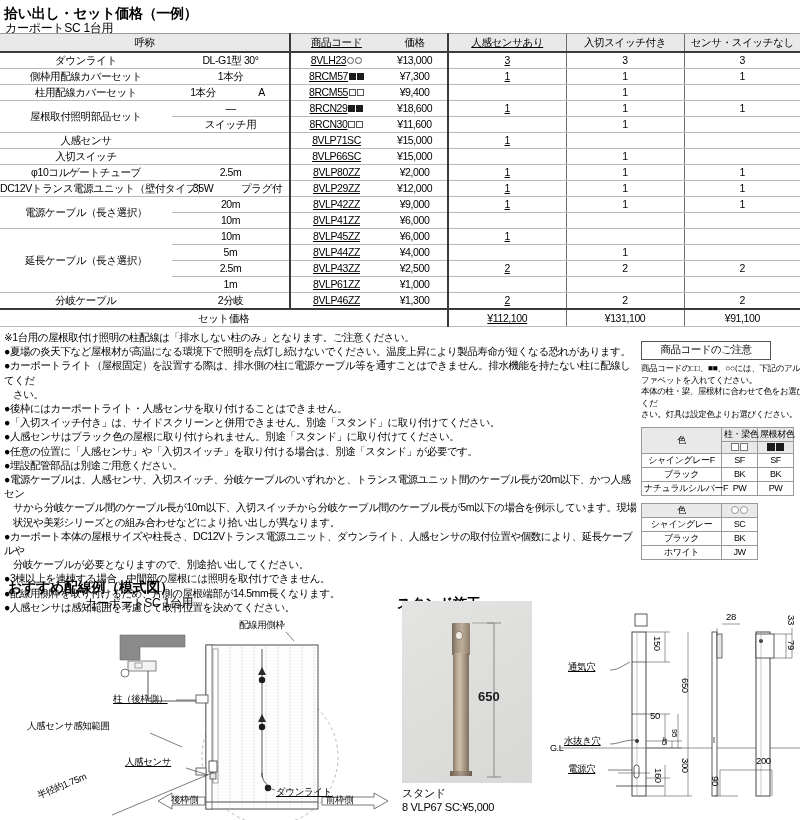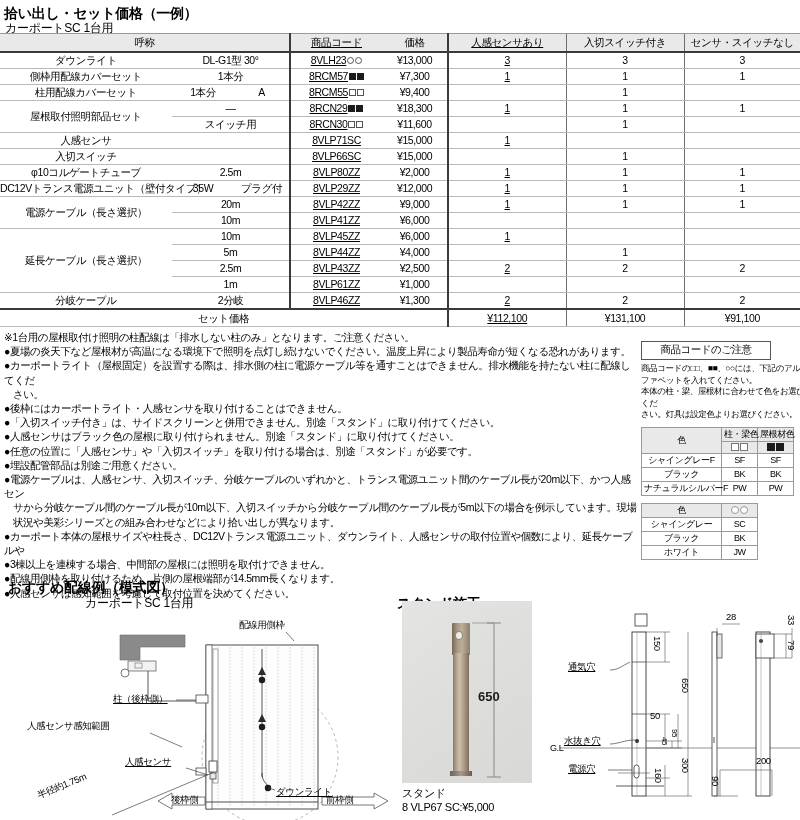--- a/index.html
+++ b/index.html
@@ -227,21 +227,21 @@
           <td class="vr-strong">8RCM55<span class="g-open"></span><span class="g-open"></span></td>
           <td class="vr-l">¥9,400</td>
           <td class="vr-strong"></td>
           <td class="vr-mid">1</td>
           <td class="vr-mid"></td>
         </tr>
         <tr>
           <td class="name-cell" rowspan="2">屋根取付照明部品セット</td>
           <td class="vr-l" colspan="2">―</td>
           <td class="vr-strong">8RCN29<span class="g-fill"></span><span class="g-fill"></span></td>
-          <td class="vr-l">¥18,300</td>
+          <td class="vr-l">¥18,600</td>
           <td class="vr-strong">1</td>
           <td class="vr-mid">1</td>
           <td class="vr-mid">1</td>
         </tr>
         <tr>
           <td class="vr-l" colspan="2">スイッチ用</td>
           <td class="vr-strong">8RCN30<span class="g-open"></span><span class="g-open"></span></td>
           <td class="vr-l">¥11,600</td>
           <td class="vr-strong"></td>
           <td class="vr-mid">1</td>
@@ -378,20 +378,21 @@
       <div>
         <span class="line">●埋設配管部品は別途ご用意ください。</span>
       </div>
       <div>
         <span class="line">●電源ケーブルは、人感センサ、入切スイッチ、分岐ケーブルのいずれかと、トランス電源ユニット間のケーブル長が20m以下、かつ人感セン</span>
         <span class="indent">サから分岐ケーブル間のケーブル長が10m以下、入切スイッチから分岐ケーブル間のケーブル長が5m以下の場合を例示しています。現場</span>
         <span class="indent">状況や美彩シリーズとの組み合わせなどにより拾い出しが異なります。</span>
       </div>
       <div>
         <span class="line">●カーポート本体の屋根サイズや柱長さ、DC12Vトランス電源ユニット、ダウンライト、人感センサの取付位置や個数により、延長ケーブルや</span>
+        <span class="indent">分岐ケーブルが必要となりますので、別途拾い出してください。</span>
       </div>
       <div>
         <span class="line">●3棟以上を連棟する場合、中間部の屋根には照明を取付けできません。</span>
       </div>
       <div>
         <span class="line">●配線用側枠を取り付けるため、片側の屋根端部が14.5mm長くなります。</span>
       </div>
       <div>
         <span class="line">●人感センサは感知範囲を考慮して取付位置を決めてください。</span>
       </div>

